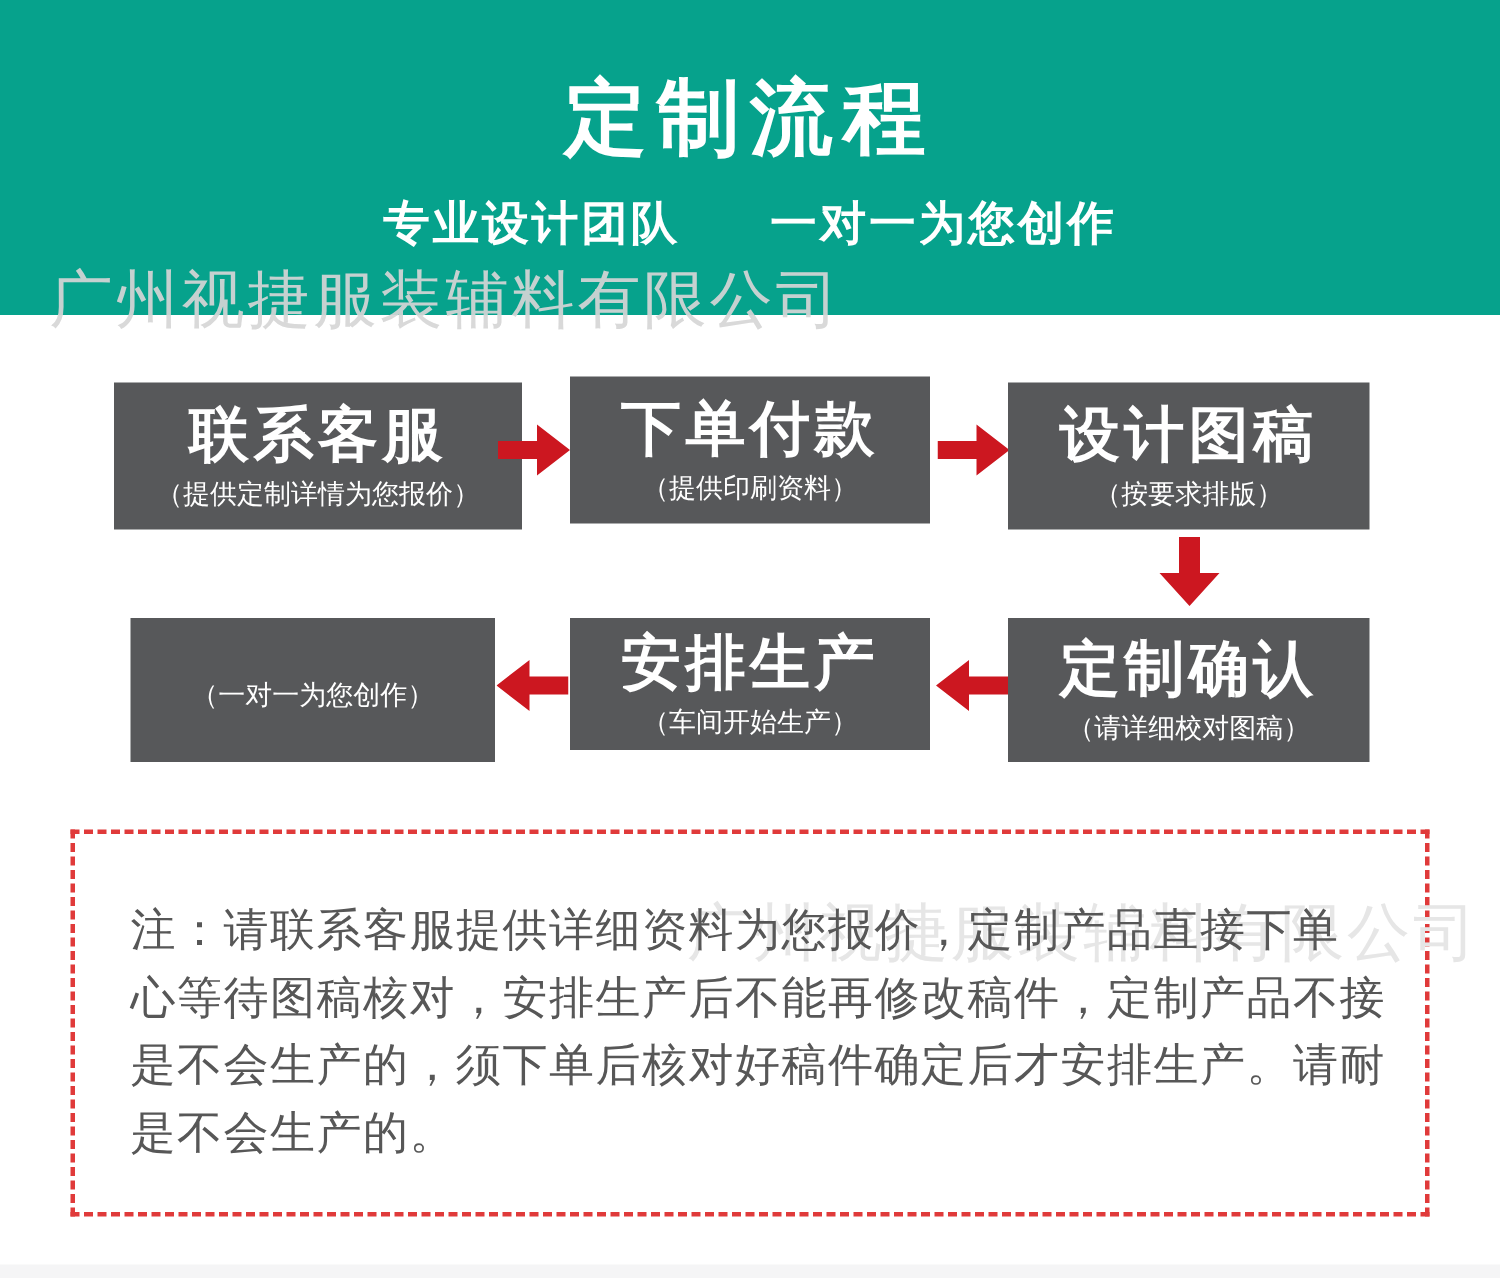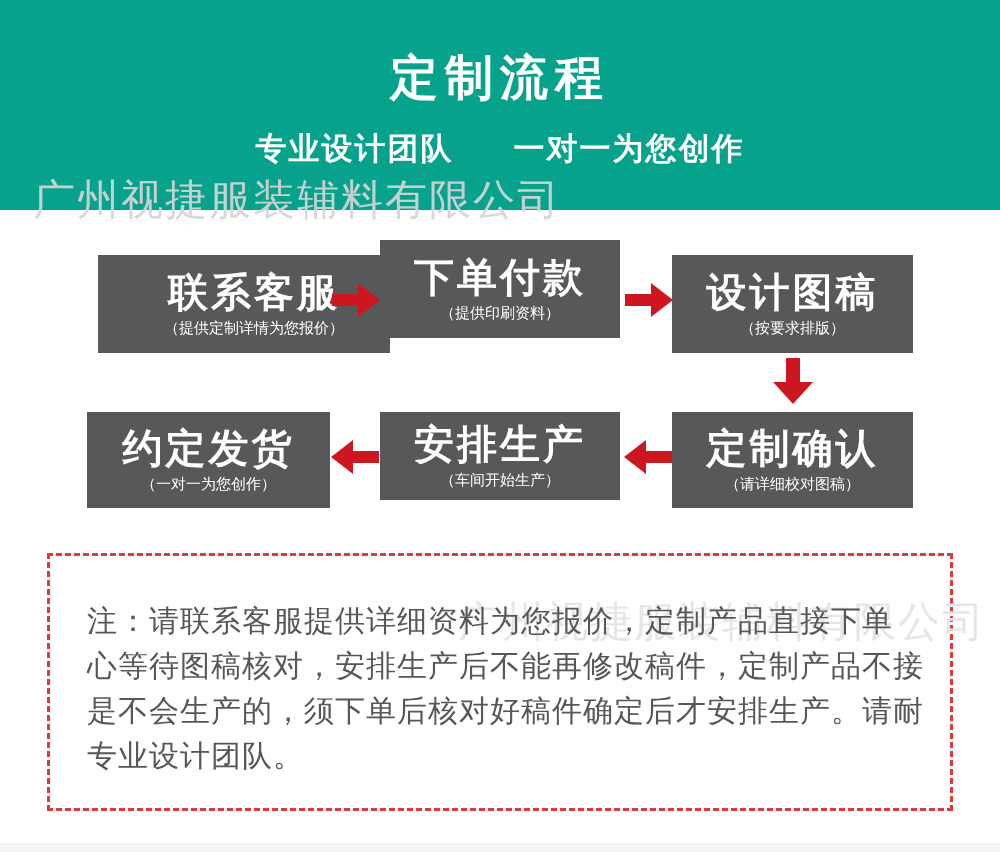--- a/index.html
+++ b/index.html
@@ -6,44 +6,44 @@
   .page {
     position:relative; width:1000px; height:852px; overflow:hidden;
     background:#ffffff; font-family:"Liberation Sans", sans-serif;
   }
   
   .hero {
     position:absolute; left:0; top:0; width:1000px; height:210px;
     background:#06a28c; text-align:center;
   }
   .hero-title {
-    margin:0; padding-top:42px; font-size:48px; line-height:72px;
+    margin:0; padding-top:42px; font-size:55px; line-height:72px;
     font-weight:bold; color:#ffffff; letter-spacing:7px;
   }
   .hero-sub {
     margin-top:14px; display:flex; justify-content:center; gap:60px;
     font-size:31px; font-weight:bold; color:#ffffff; letter-spacing:2px;
   }
   
   .wm {
     position:absolute; white-space:nowrap; font-weight:normal;
     letter-spacing:2px; pointer-events:none;
   }
   .wm1 { left:33px; top:172px; font-size:42px; color:#d6d6d6; opacity:0.92; }
   .wm2 { left:408px; top:38px; font-size:42px; color:#e6e6e6; z-index:0; }
   
   .step {
     position:absolute; background:#57585a; color:#ffffff;
     display:flex; flex-direction:column; align-items:center; justify-content:center;
     text-align:center;
   }
   .step-title { font-size:40px; font-weight:bold; letter-spacing:3px; line-height:44px; }
-  .step-caption { font-size:15px; margin-top:5px; letter-spacing:0;font-family:Liberation Mono, monospace; }
-  .s1 { left:98px;  top:255px; width:272px; height:98px;padding-left:20px; }
-  .s2 { left:380px; top:240px; width:240px; height:98px; }
+  .step-caption { font-size:18px; margin-top:5px; letter-spacing:0;font-family:Liberation Mono, monospace; }
+  .s1 { left:76px;  top:255px; width:272px; height:98px; }
+  .s2 { left:380px; top:251px; width:240px; height:98px; }
   .s3 { left:672px; top:255px; width:241px; height:98px; }
   .s4 { left:672px; top:412px; width:241px; height:96px; }
   .s5 { left:380px; top:412px; width:240px; height:88px; }
   .s6 { left:87px;  top:412px; width:243px; height:96px; }
   .arrow { position:absolute; }
   .arrow svg { display:block; }
   .a1 { left:332px; top:280px; }
   .a2 { left:625px; top:280px; }
   .ad { left:770px; top:358px; }
   .a3 { left:624px; top:437px; }
@@ -119,29 +119,28 @@
   <div class="step s5">
     <div class="step-title">安排生产</div>
     <div class="step-caption">（车间开始生产）</div>
   </div>
   <div class="arrow a4">
     <svg width="48" height="40" viewBox="0 0 48 40">
         <path d="M48,14 H22 V3 L0,20 L22,37 V26 H48 Z" fill="#cc1720"></path>
       </svg>
   </div>
   <div class="step s6">
-    <div class="step-title">约定发货</div>
     <div class="step-caption">（一对一为您创作）</div>
   </div>
 
   <section class="note">
     <div class="wm wm2">广州视捷服装辅料有限公司</div>
     <div class="note-text">
       <div>注：请联系客服提供详细资料为您报价，定制产品直接下单</div>
       <div>心等待图稿核对，安排生产后不能再修改稿件，定制产品不接</div>
       <div>是不会生产的，须下单后核对好稿件确定后才安排生产。请耐</div>
-      <div>专业设计团队。</div>
+      <div>是不会生产的。</div>
     </div>
   </section>
 
   <div class="bottom-strip"></div>
 
 </div>
 
 </body></html>

